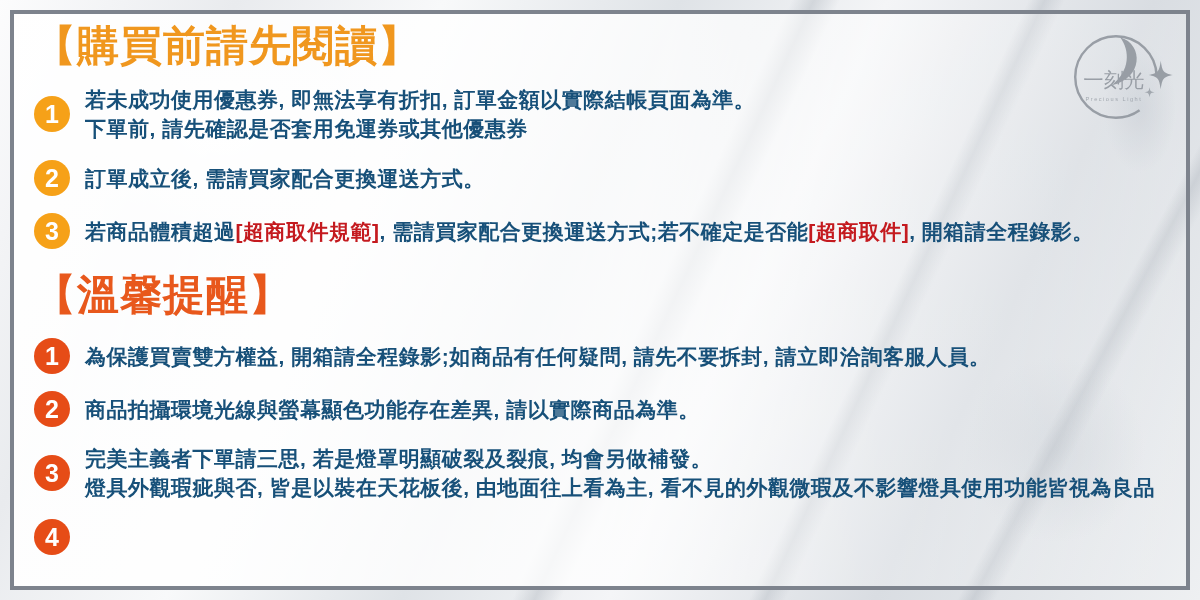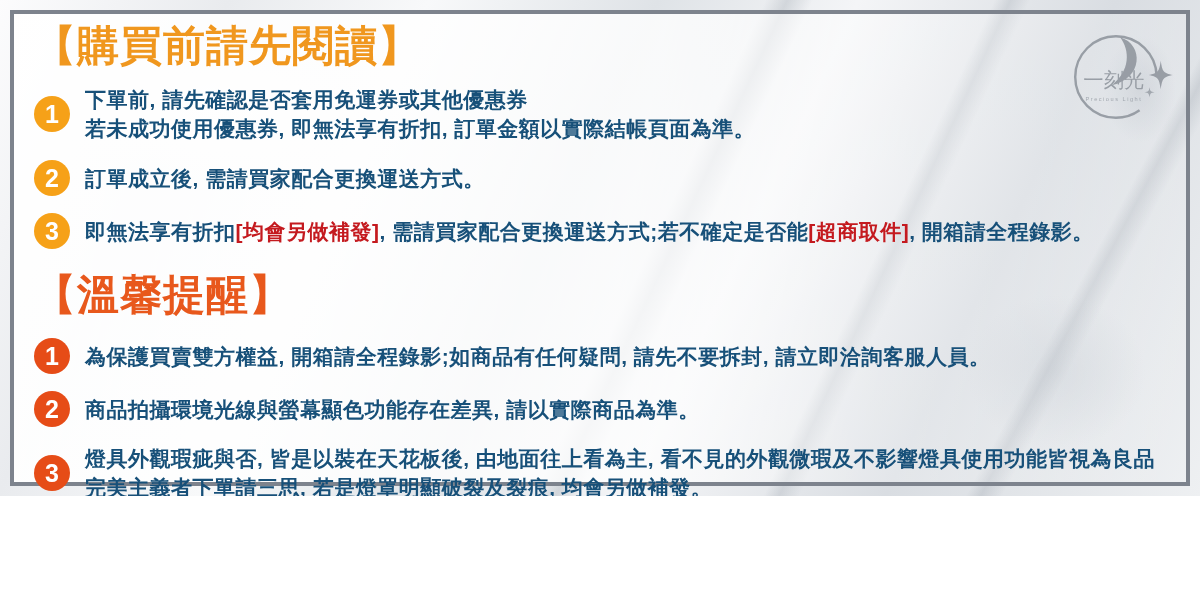--- a/index.html
+++ b/index.html
@@ -1,18 +1,18 @@
 <!DOCTYPE html>
 <html><head>
 <meta charset="utf-8">
 <style>
   html,body{margin:0;padding:0;}
   .canvas{
     position:relative;
-    width:1200px;height:496px;
+    width:1200px;height:600px;
     overflow:hidden;
     font-family:"Liberation Sans", sans-serif;
     background-color:#eef0f2;
     background-image:
       radial-gradient(closest-side at 18% 22%, rgba(255,255,255,0.95), rgba(255,255,255,0) 72%),
       radial-gradient(closest-side at 95% 18%, rgba(190,196,204,0.55), rgba(190,196,204,0) 60%),
       radial-gradient(closest-side at 88% 75%, rgba(198,204,211,0.5), rgba(198,204,211,0) 62%),
       linear-gradient(115deg,#fcfcfd 0%,#e9ebee 16%,#f8f9fa 30%,#dfe3e7 46%,#f4f5f7 60%,#d9dde2 78%,#eef0f2 100%);
   }
   .streaks{
@@ -66,54 +66,54 @@
 
 <div class="canvas" style="--body: #175079; --red: #c41a1f; --frame: #7d838d;">
   <div class="streaks"></div>
   <div class="frame"></div>
 
   <div class="content" id="sections">
       <h1 class="sec-title" style="color: rgb(240, 151, 30);">【購買前請先閱讀】</h1>
       <div class="item">
         <span class="badge" style="background: rgb(246, 161, 24);">1</span>
         <div class="lines">
+          <div><span class="seg">若未成功使用優惠券, 即無法享有折扣, 訂單金額以實際結帳頁面為準。</span></div>
           <div><span class="seg">下單前, 請先確認是否套用免運券或其他優惠券</span></div>
-          <div><span class="seg">若未成功使用優惠券, 即無法享有折扣, 訂單金額以實際結帳頁面為準。</span></div>
         </div>
       </div>
       <div class="item">
         <span class="badge" style="background: rgb(246, 161, 24);">2</span>
         <div class="lines">
           <div><span class="seg">訂單成立後, 需請買家配合更換運送方式。</span></div>
         </div>
       </div>
       <div class="item gap-lg">
         <span class="badge" style="background: rgb(246, 161, 24);">3</span>
         <div class="lines">
-          <div><span class="seg">即無法享有折扣</span><span class="seg red">[均會另做補發]</span><span class="seg">, 需請買家配合更換運送方式;若不確定是否能</span><span class="seg red">[超商取件]</span><span class="seg">, 開箱請全程錄影。</span></div>
+          <div><span class="seg">若商品體積超過</span><span class="seg red">[超商取件規範]</span><span class="seg">, 需請買家配合更換運送方式;若不確定是否能</span><span class="seg red">[超商取件]</span><span class="seg">, 開箱請全程錄影。</span></div>
         </div>
       </div>
       <h1 class="sec-title second" style="color: rgb(232, 88, 28);">【溫馨提醒】</h1>
       <div class="item">
         <span class="badge" style="background: rgb(230, 76, 23);">1</span>
         <div class="lines">
           <div><span class="seg">為保護買賣雙方權益, 開箱請全程錄影;如商品有任何疑問, 請先不要拆封, 請立即洽詢客服人員。</span></div>
         </div>
       </div>
       <div class="item">
         <span class="badge" style="background: rgb(230, 76, 23);">2</span>
         <div class="lines">
           <div><span class="seg">商品拍攝環境光線與螢幕顯色功能存在差異, 請以實際商品為準。</span></div>
         </div>
       </div>
       <div class="item">
         <span class="badge" style="background: rgb(230, 76, 23);">3</span>
         <div class="lines">
+          <div><span class="seg">完美主義者下單請三思, 若是燈罩明顯破裂及裂痕, 均會另做補發。</span></div>
           <div><span class="seg">燈具外觀瑕疵與否, 皆是以裝在天花板後, 由地面往上看為主, 看不見的外觀微瑕及不影響燈具使用功能皆視為良品</span></div>
-          <div><span class="seg">完美主義者下單請三思, 若是燈罩明顯破裂及裂痕, 均會另做補發。</span></div>
         </div>
       </div>
       <div class="item">
         <span class="badge" style="background: rgb(230, 76, 23);">4</span>
       </div>
     </div>
 
   <svg class="logo" viewBox="0 0 110 110">
     <g stroke="#8f959d" fill="none" stroke-width="2.4">
       <circle cx="52" cy="58" r="40" stroke-dasharray="212 40" stroke-dashoffset="-38"></circle>

